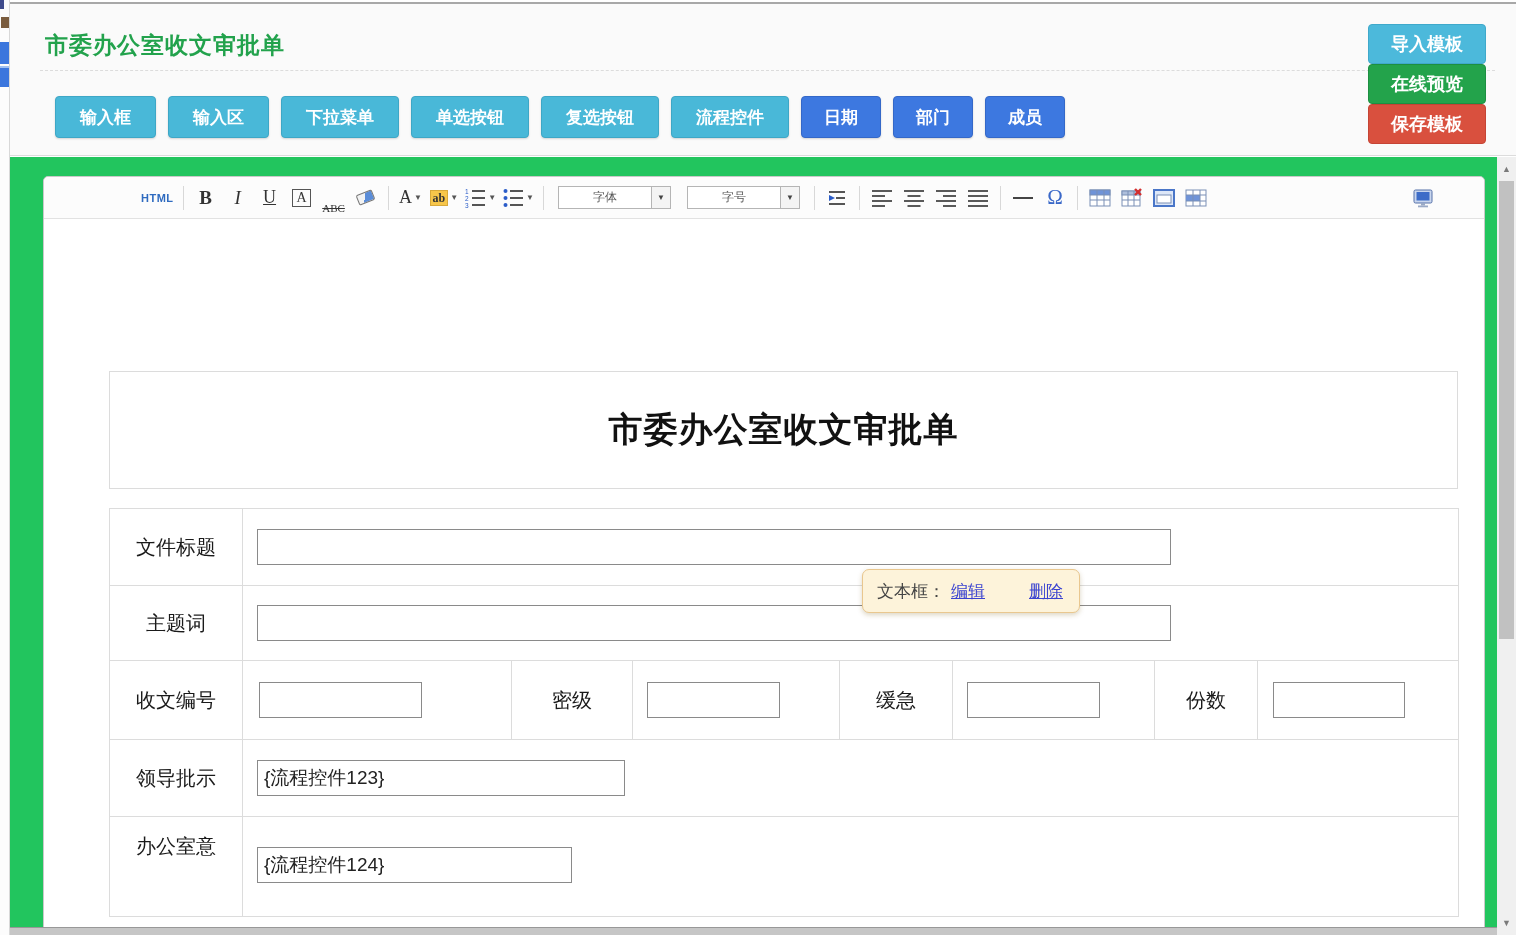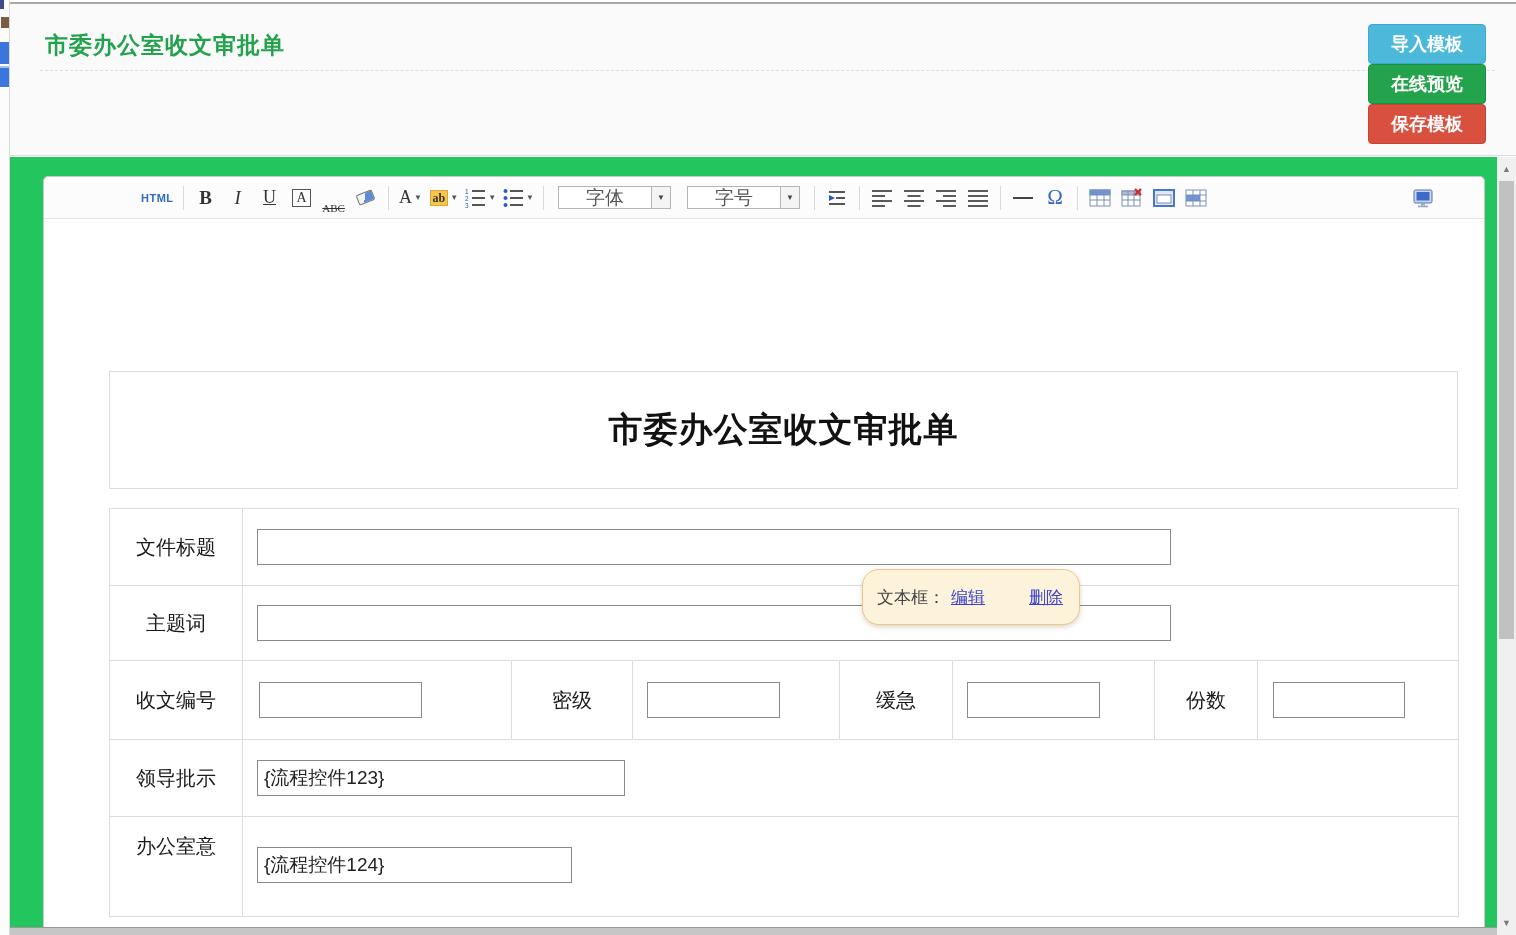--- a/index.html
+++ b/index.html
@@ -50,21 +50,21 @@
   .t-i { font-family:"Liberation Serif",serif; font-style:italic; font-size:19px; }
   .t-u { font-family:"Liberation Serif",serif; font-size:18px; text-decoration:underline; }
   .t-abox { font-family:"Liberation Serif",serif; font-size:14px; border:1px solid #555; padding:0 3px; line-height:16px; }
   .t-abc { font-family:"Liberation Serif",serif; font-size:11px; text-decoration:line-through;margin-top:20px; }
   .t-fore { font-family:"Liberation Serif",serif; font-size:18px; }
   .t-back { font-size:12px; font-weight:bold; background:#f7c64a; border:1px solid #d8a93a; padding:0 2px;
     line-height:14px; font-family:"Liberation Serif",serif; }
   .t-hr { width:20px; height:2px; background:#444; }
   .t-omega { color:#3a68c8; font-size:21px; font-family:"Liberation Serif",serif; }
   .combo { display:flex; width:113px; height:23px; border:1px solid #b5b5b5; background:#fff; margin:0 8px; cursor:pointer; }
-  .combo-text { flex:1; display:flex; align-items:center; justify-content:center; font-size:19px; color:#555; }
+  .combo-text { flex:1; display:flex; align-items:center; justify-content:center; font-size:12px; color:#555; }
   .combo-btn { width:19px; border-left:1px solid #b5b5b5; display:flex; align-items:center; justify-content:center;
     font-size:8px; color:#444; background:#f4f4f4; }
   .tb-spacer { flex:1; }
   .t-monitor { margin-right:48px; }
   .eraser { width:17px; height:11px; transform:rotate(-22deg); border:1px solid #777; border-radius:2px;
     background:linear-gradient(115deg,#f3f3f3 45%,#5b8dd8 45%); }
 
   
   .doc-titlebox { position:absolute; left:65px; top:194px; width:1349px; height:118px; border:1px solid #dcdcdc;
     display:flex; align-items:center; justify-content:center; }
@@ -73,22 +73,22 @@
   table.form { position:absolute; left:65px; top:331px; width:1349px; border-collapse:collapse; table-layout:fixed; }
   table.form td { border:1px solid #dcdcdc; font-size:20px; color:#1a1a1a; vertical-align:middle; }
   td.lab { text-align:center; }
   td.inp-cell { padding-left:14px; }
   input.fi { height:36px; border:1px solid #8a8a8a; background:#fff; font-size:19px; color:#222;
     padding:0 6px; font-family:"Liberation Sans",sans-serif; }
   .r6-lab { vertical-align:top !important; padding-top:16px; }
   .r6-inp { vertical-align:top !important; padding-top:30px; }
 
   
-  .tooltip { position:absolute; left:818px; top:392px; width:218px; height:56px; background:#fdf3da;
-    border:1px solid #e9c78f; border-radius:17px; box-shadow:0 2px 5px rgba(120,90,20,.25);
+  .tooltip { position:absolute; left:818px; top:392px; width:218px; height:44px; background:#fdf3da;
+    border:1px solid #e9c78f; border-radius:7px; box-shadow:0 2px 5px rgba(120,90,20,.25);
     display:flex; align-items:center; padding-left:14px; font-size:17px; color:#444; z-index:5; }
   .tooltip a { color:#3b43d0; text-decoration:underline; cursor:pointer; }
   .tt-edit { margin-left:6px; }
   .tt-del { margin-left:44px; }
 
   
   .scrollbar { position:absolute; left:1497px; top:157px; width:19px; height:778px; background:#f0f0f0; }
   .sb-arrow { position:absolute; left:0; width:19px; height:16px; display:flex; align-items:center; justify-content:center;
     font-size:9px; color:#7a7a7a; }
   .sb-up { top:4px; }
@@ -115,20 +115,31 @@
   <div class="header">
     <div class="page-title">市委办公室收文审批单</div>
     <div class="dashes"></div>
 
     <div class="actions">
       <div class="btn btn-top btn-import">导入模板</div>
       <div class="btn btn-top btn-preview">在线预览</div>
       <div class="btn btn-top btn-save">保存模板</div>
     </div>
 
+    <div class="widget-row">
+      <div class="btn btn-w btn-light">输入框</div>
+      <div class="btn btn-w btn-light">输入区</div>
+      <div class="btn btn-w btn-light">下拉菜单</div>
+      <div class="btn btn-w btn-light">单选按钮</div>
+      <div class="btn btn-w btn-light">复选按钮</div>
+      <div class="btn btn-w btn-light">流程控件</div>
+      <div class="btn btn-w btn-dark">日期</div>
+      <div class="btn btn-w btn-dark">部门</div>
+      <div class="btn btn-w btn-dark">成员</div>
+    </div>
   </div>
 
   <div class="main">
 
     <div class="editor">
 
       <div class="toolbar">
         <div class="ti t-html">HTML</div>
         <div class="sep"></div>
 

